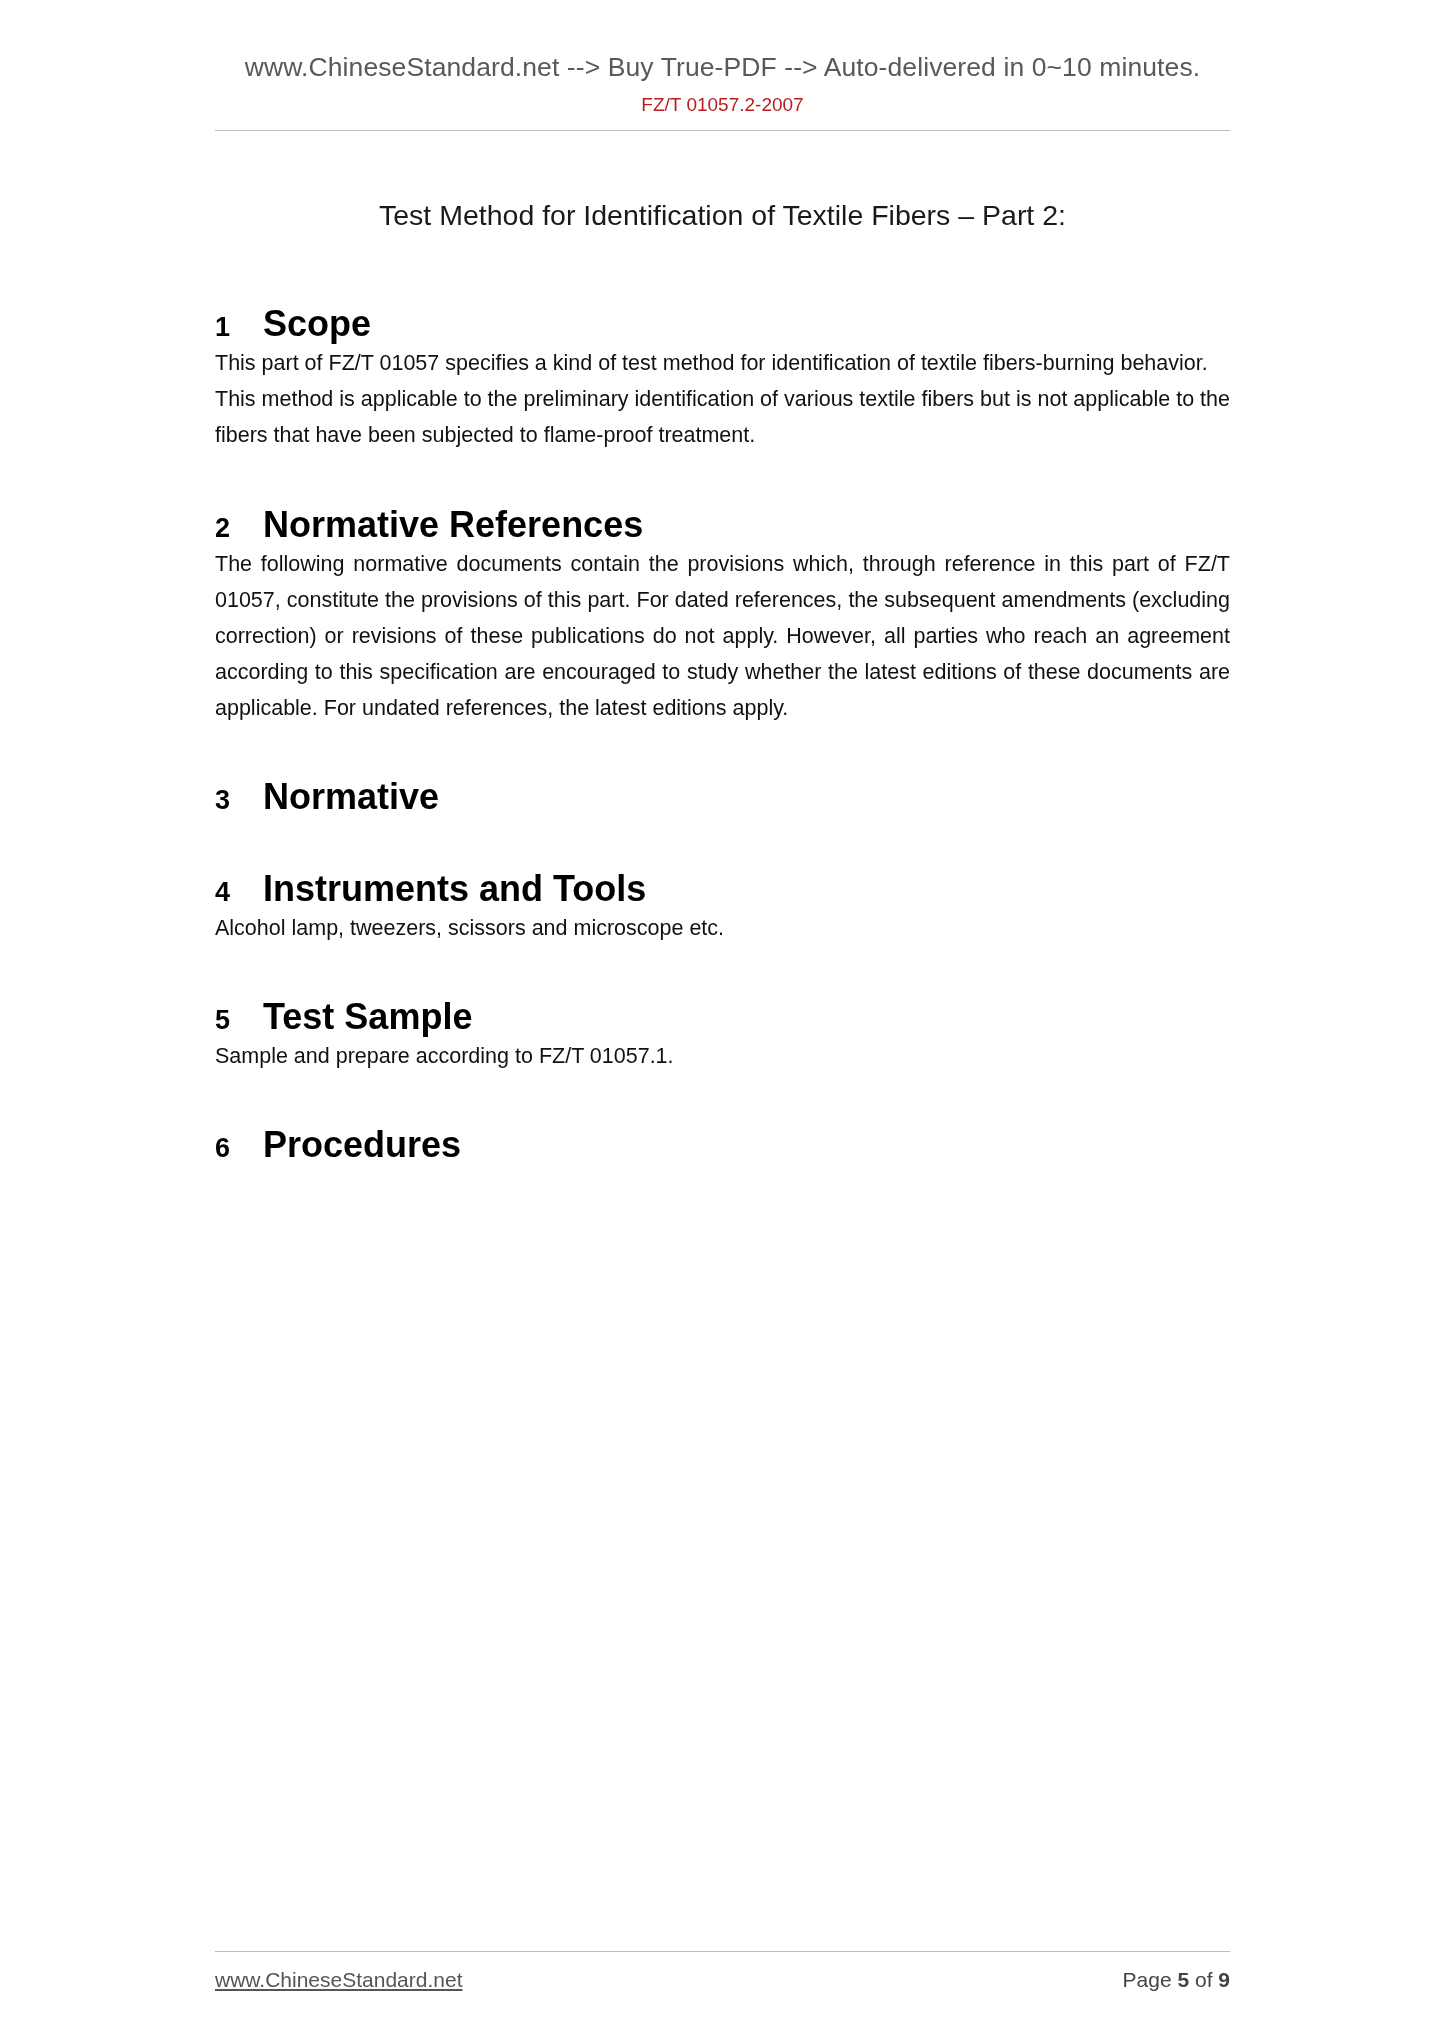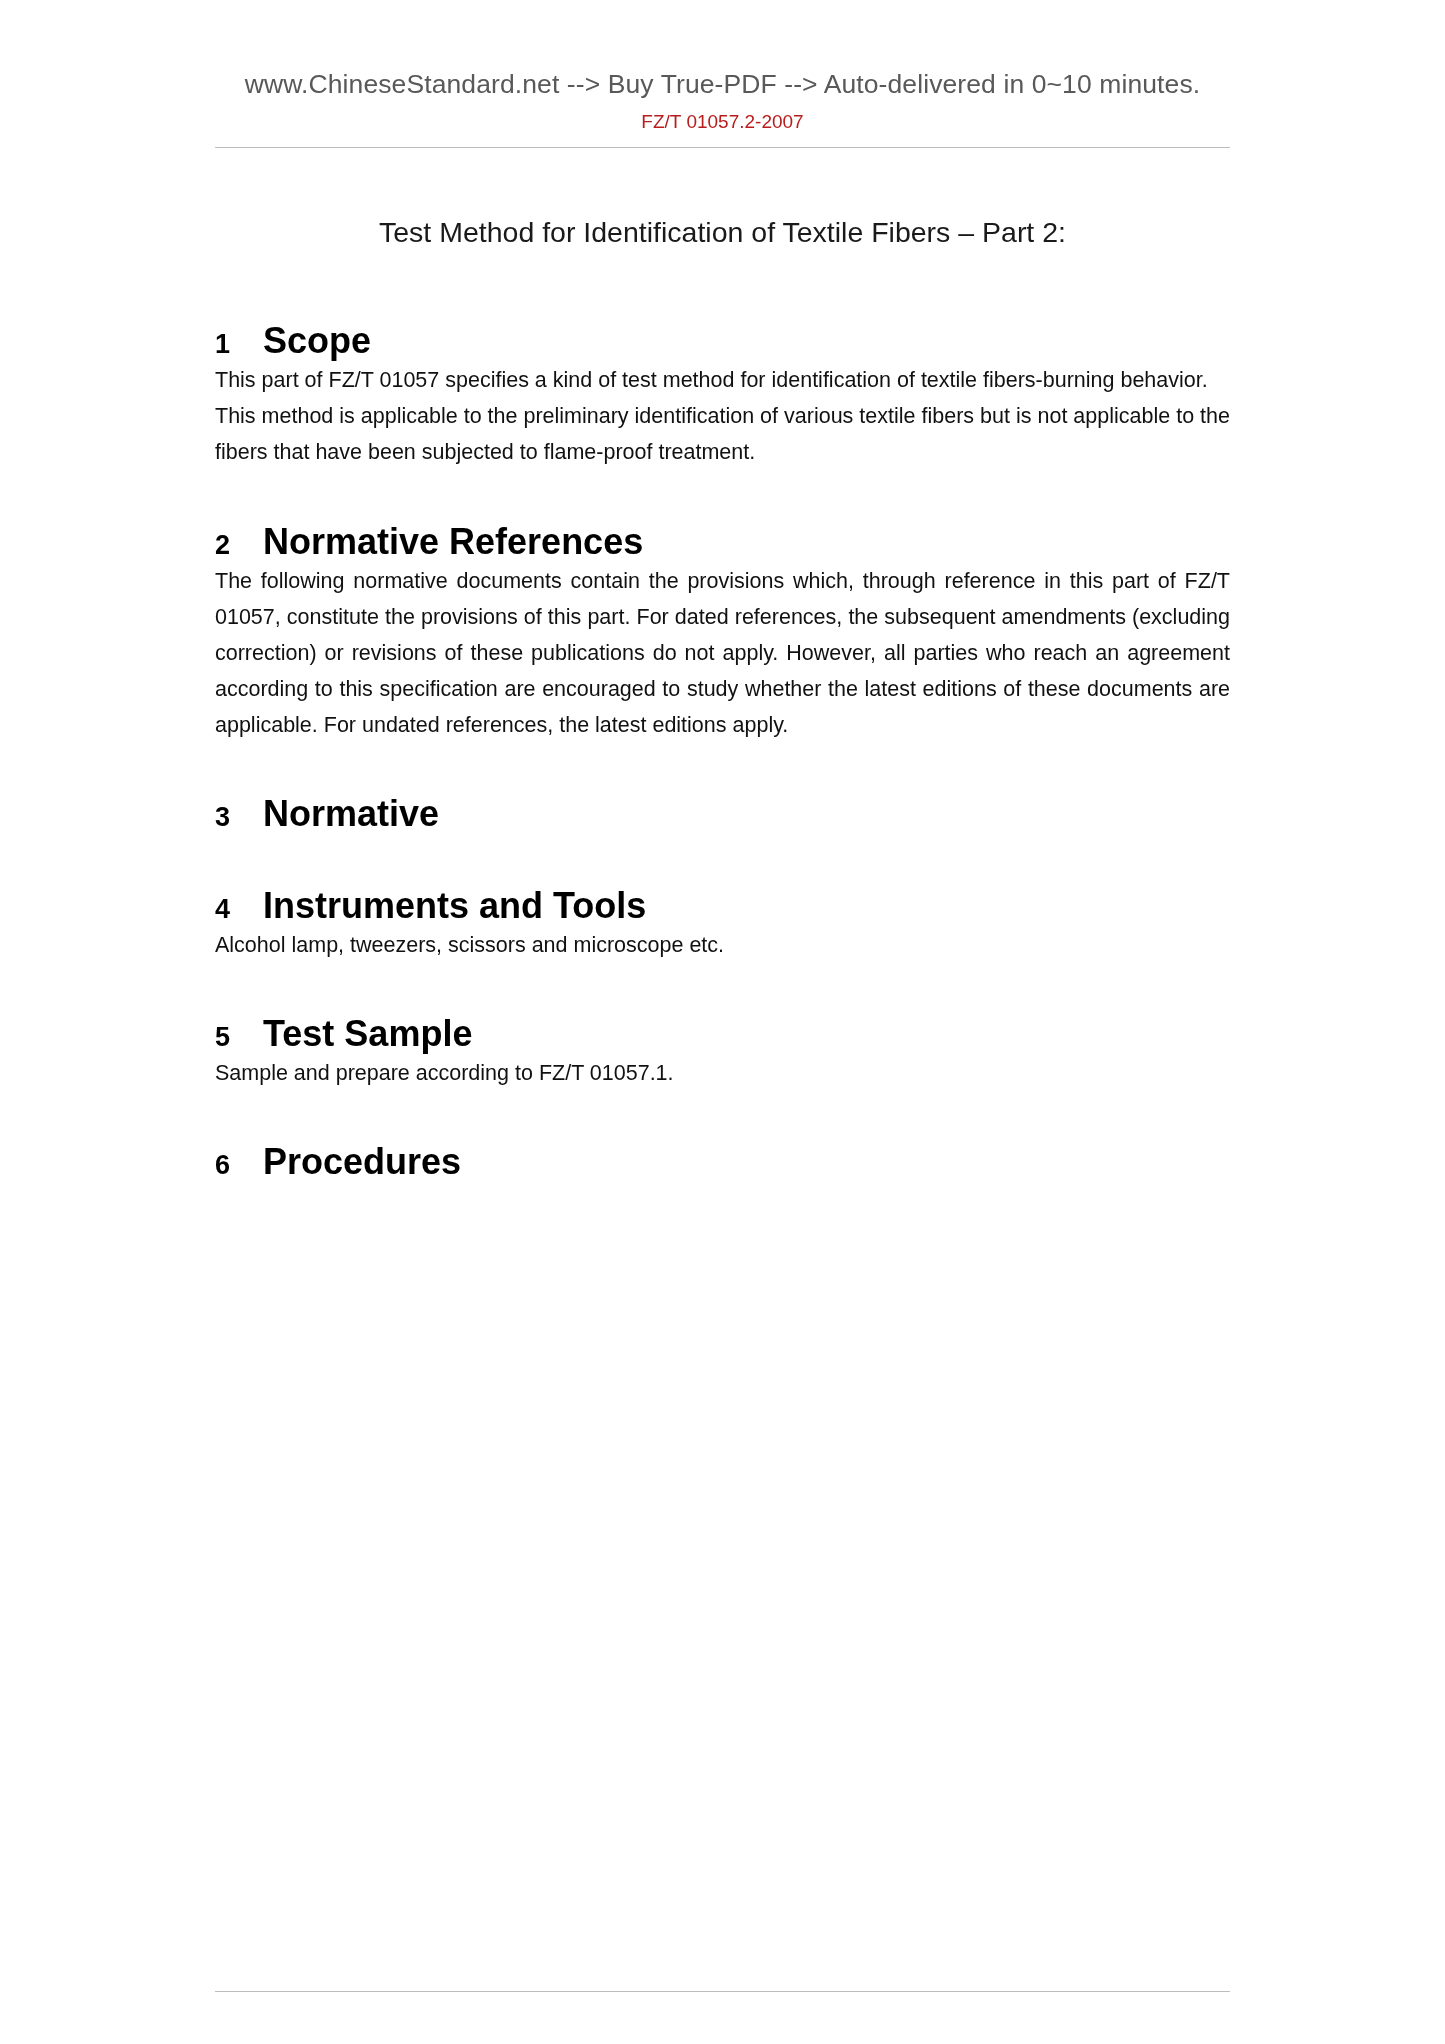--- a/index.html
+++ b/index.html
@@ -11,21 +11,21 @@
     font-family: "Liberation Sans", sans-serif;
     color: #000000;
   }
   .page {
     position: relative;
     width: 1445px;
     height: 2044px;
     margin: 0 auto;
     background: #ffffff;
     box-sizing: border-box;
-    padding: 17px;
+    padding: 0;
     overflow: hidden;
   }
   .header-area {
     padding-top: 52px;
   }
   .header-line1 {
     text-align: center;
     font-size: 26.5px;
     color: #595959;
     letter-spacing: 0.1px;
@@ -175,15 +175,24 @@
       <div class="sec-wrap sp-before-h">
         <span class="sec-num">6</span>
         <span class="sec-title">Procedures</span>
       </div>
 
     </div>
   </div>
 
   <div class="footer">
     <div class="footer-rule"></div>
+    <div class="footer-row">
+      <a class="footer-link" href="#">www.ChineseStandard.net</a>
+      <div class="footer-page">
+        <span>Page</span>
+        <span class="pagenum-strong">5</span>
+        <span>of</span>
+        <span class="pagenum-strong">9</span>
+      </div>
+    </div>
   </div>
 
 </div>
 
 </body></html>

